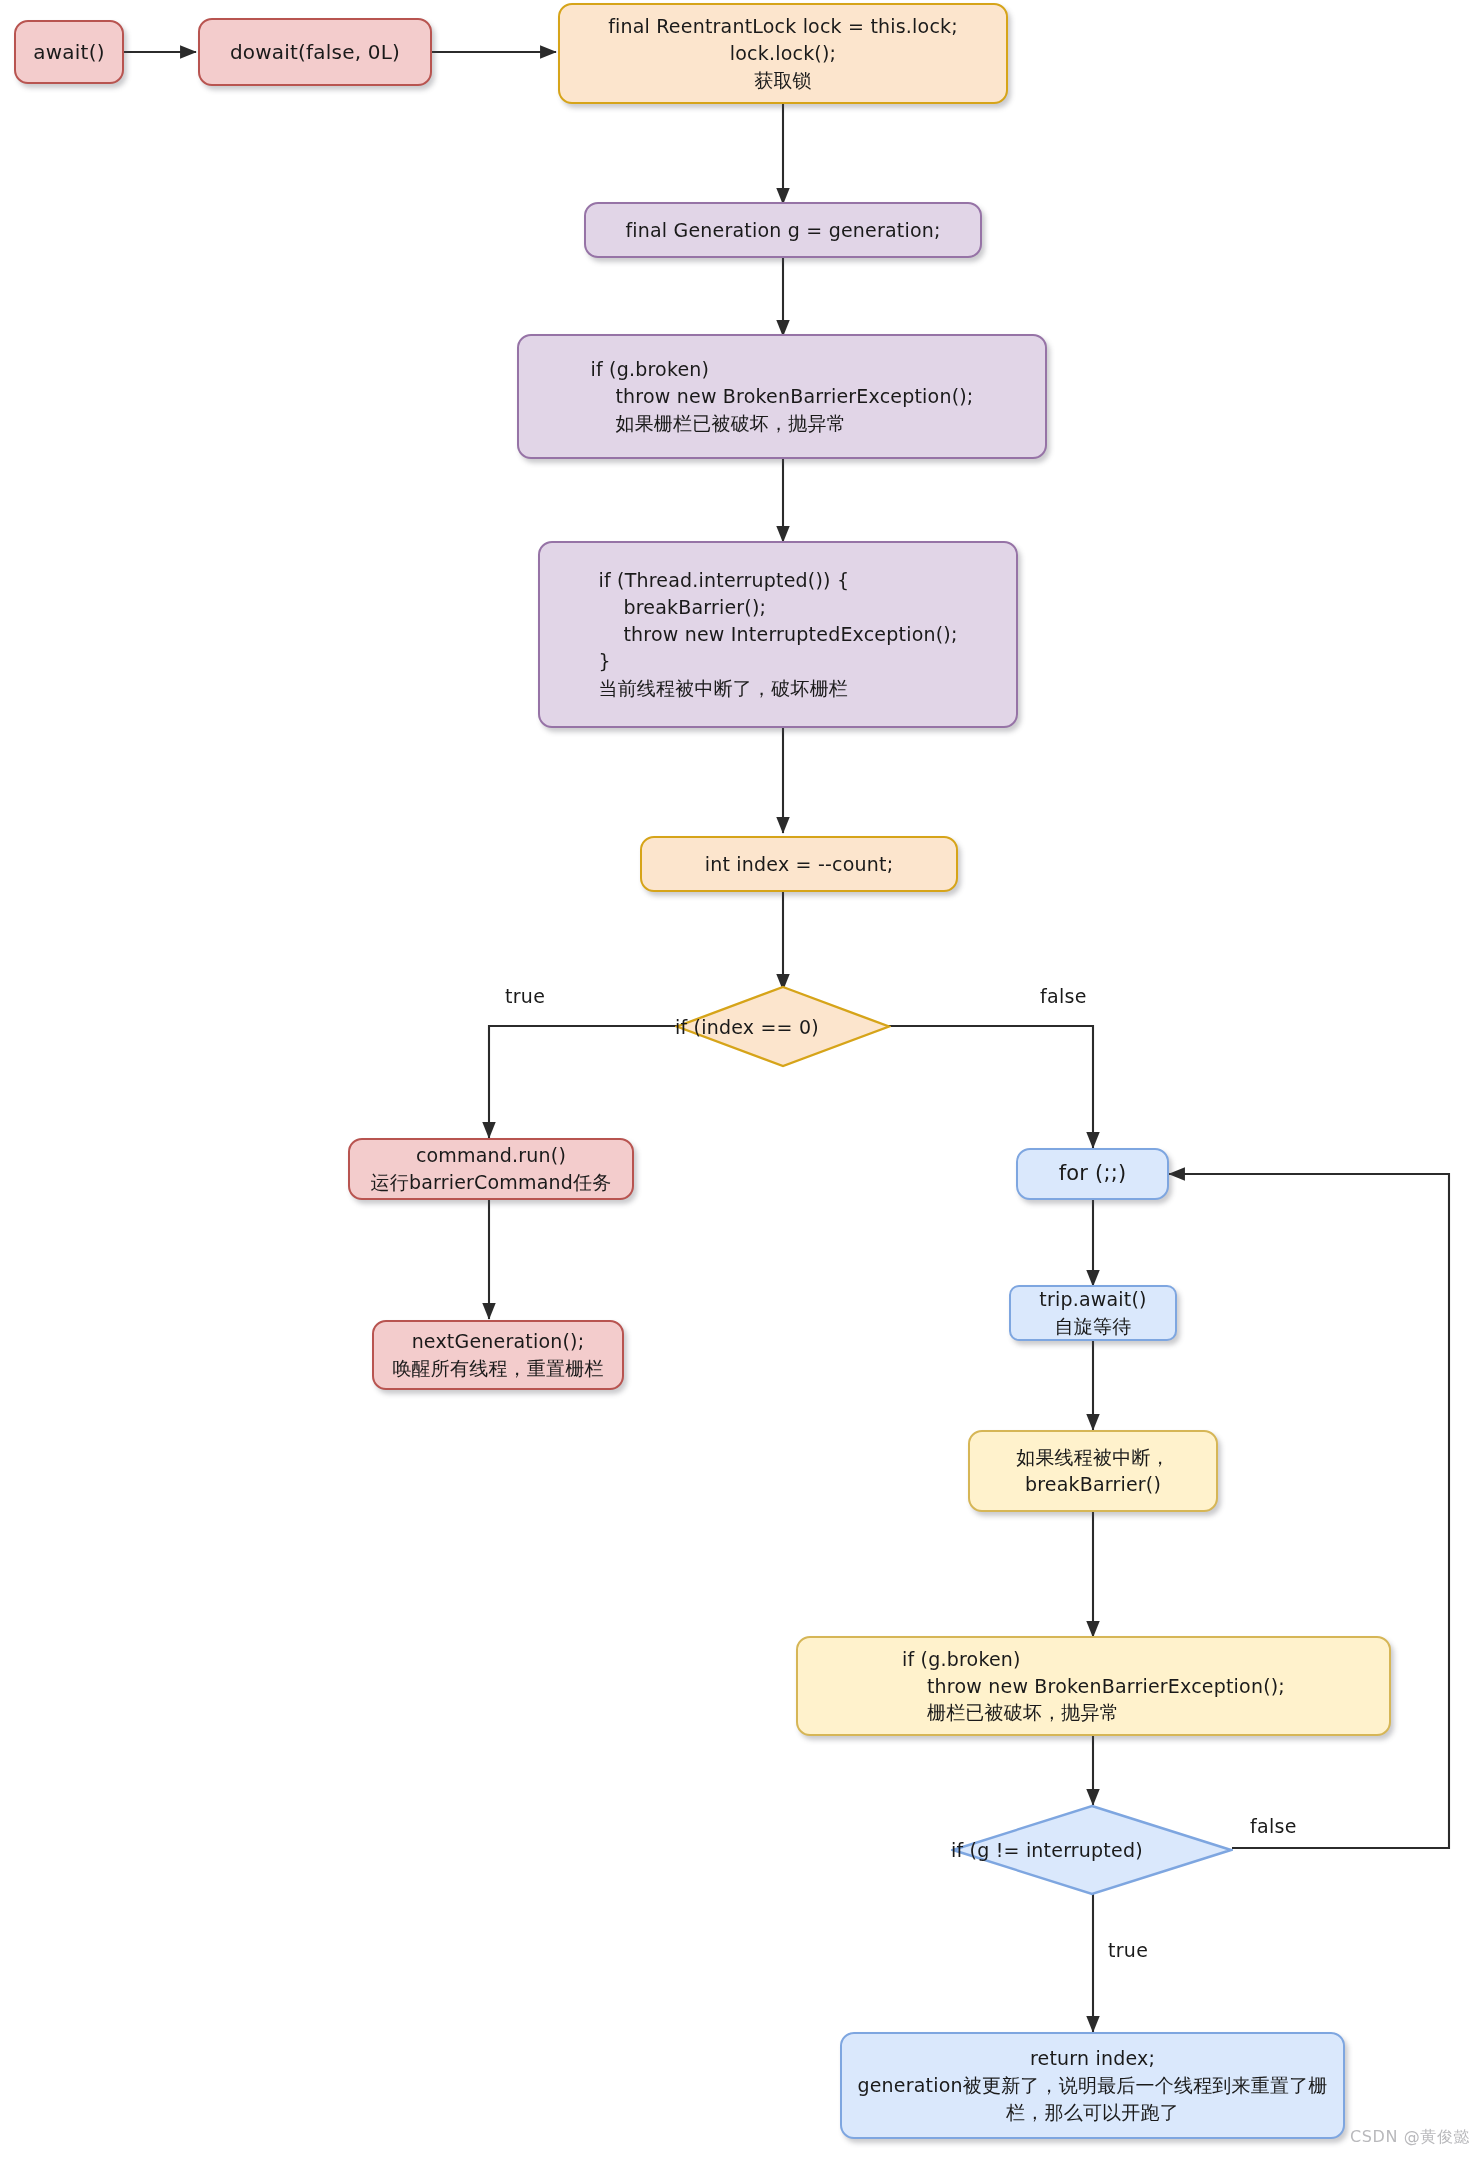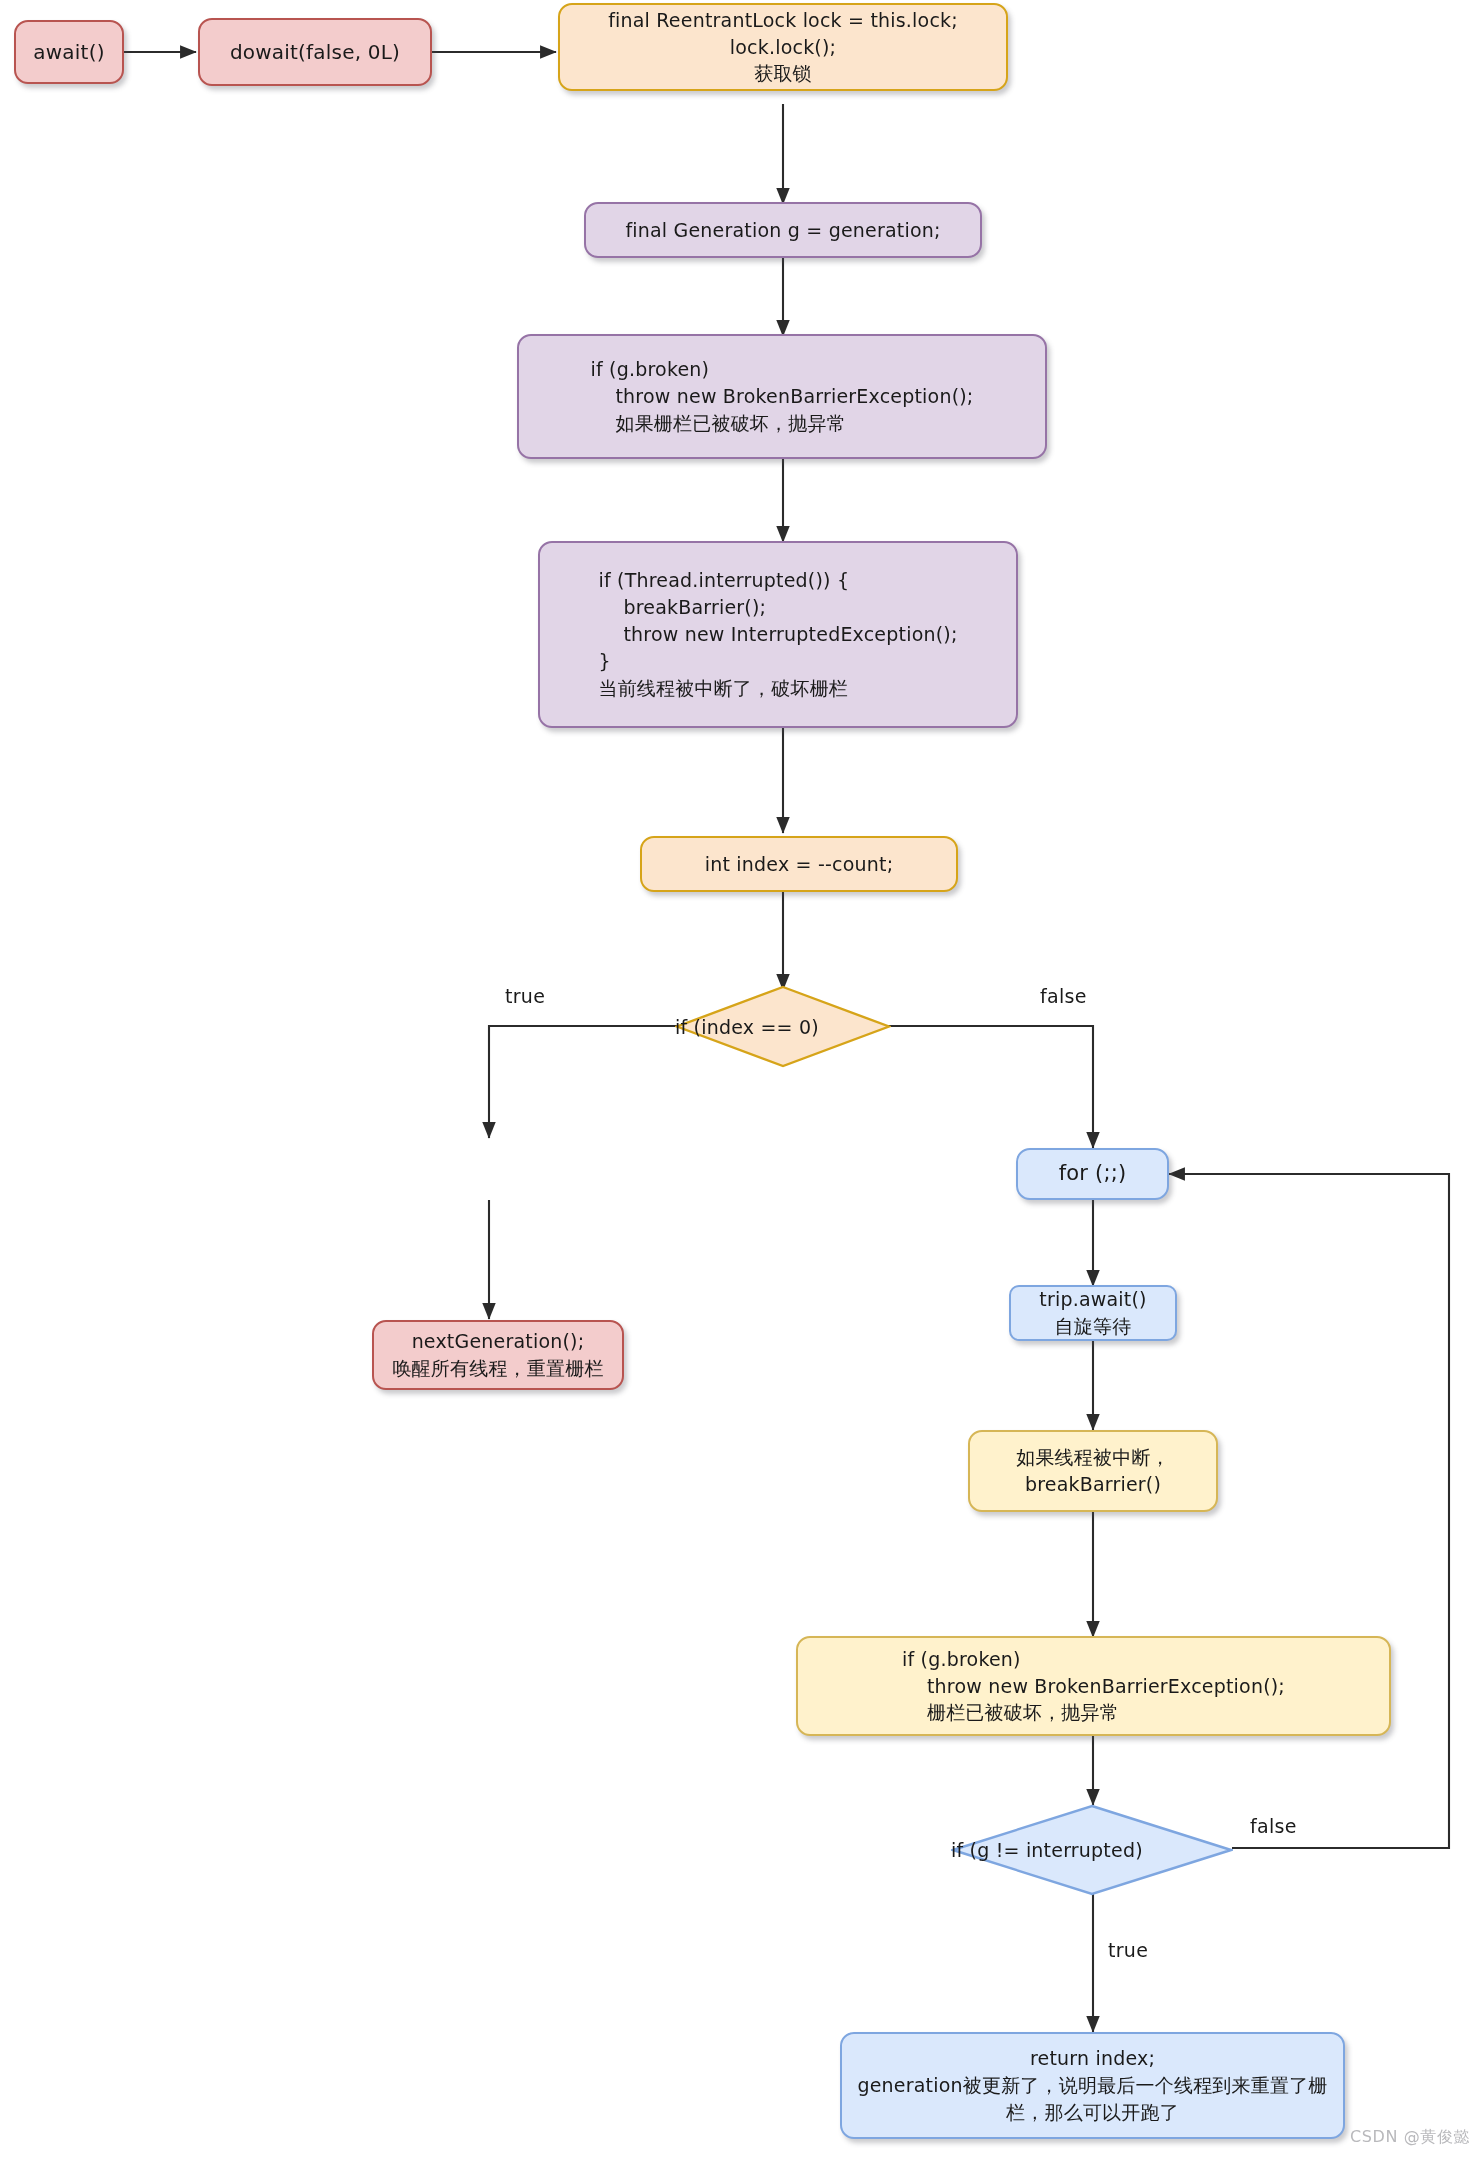--- a/index.html
+++ b/index.html
@@ -134,21 +134,21 @@
   </svg>
 
   <div class="node pal-pink" style="left:14px; top:20px; width:110px; height:64px; font-size:20px;">
     <span class="txt">await()</span>
   </div>
 
   <div class="node pal-pink" style="left:198px; top:18px; width:234px; height:68px; font-size:20px;">
     <span class="txt">dowait(false, 0L)</span>
   </div>
 
-  <div class="node pal-orange" style="left:558px; top:3px; width:450px; height:88px; font-size:19px;">
+  <div class="node pal-orange" style="left:558px; top:3px; width:450px; height:101px; font-size:19px;">
     <span class="txt">final ReentrantLock lock = this.lock;
 lock.lock();
 获取锁</span>
   </div>
 
   <div class="node pal-purple" style="left:584px; top:202px; width:398px; height:56px; font-size:19px;">
     <span class="txt">final Generation g = generation;</span>
   </div>
 
   <div class="node pal-purple left-align" style="left:517px; top:334px; width:530px; height:125px; font-size:19px;">
@@ -173,20 +173,24 @@
     <svg class="dshape" viewBox="0 0 216 83" preserveAspectRatio="none">
       <polygon points="108,2 214,41.5 108,81 2,41.5" fill="#fce5cd" stroke="#d6a419" stroke-width="2.4"></polygon>
     </svg>
     <span class="dlabel">if (index == 0)</span>
   </div>
 
   <div class="edge-label" style="left:505px; top:985px; font-size:19px;">true</div>
 
   <div class="edge-label" style="left:1040px; top:985px; font-size:19px;">false</div>
 
+  <div class="node pal-pink" style="left:348px; top:1138px; width:286px; height:62px; font-size:19px;">
+    <span class="txt">command.run()
+运行barrierCommand任务</span>
+  </div>
 
   <div class="node pal-pink" style="left:372px; top:1320px; width:252px; height:70px; font-size:19px;">
     <span class="txt">nextGeneration();
 唤醒所有线程，重置栅栏</span>
   </div>
 
   <div class="node pal-blue" style="left:1016px; top:1148px; width:153px; height:52px; font-size:21px;">
     <span class="txt">for (;;)</span>
   </div>
 

